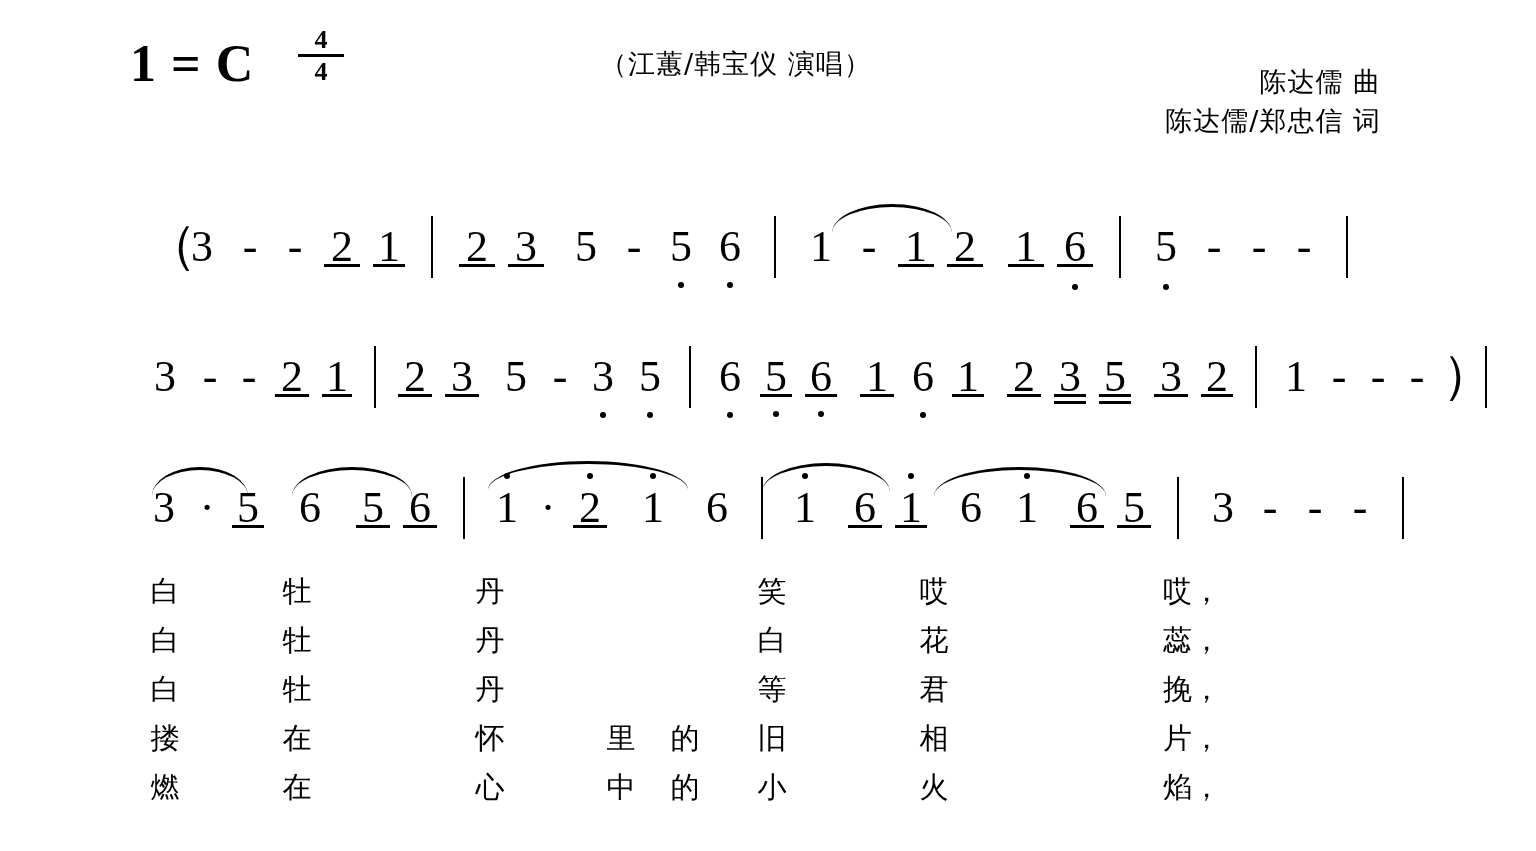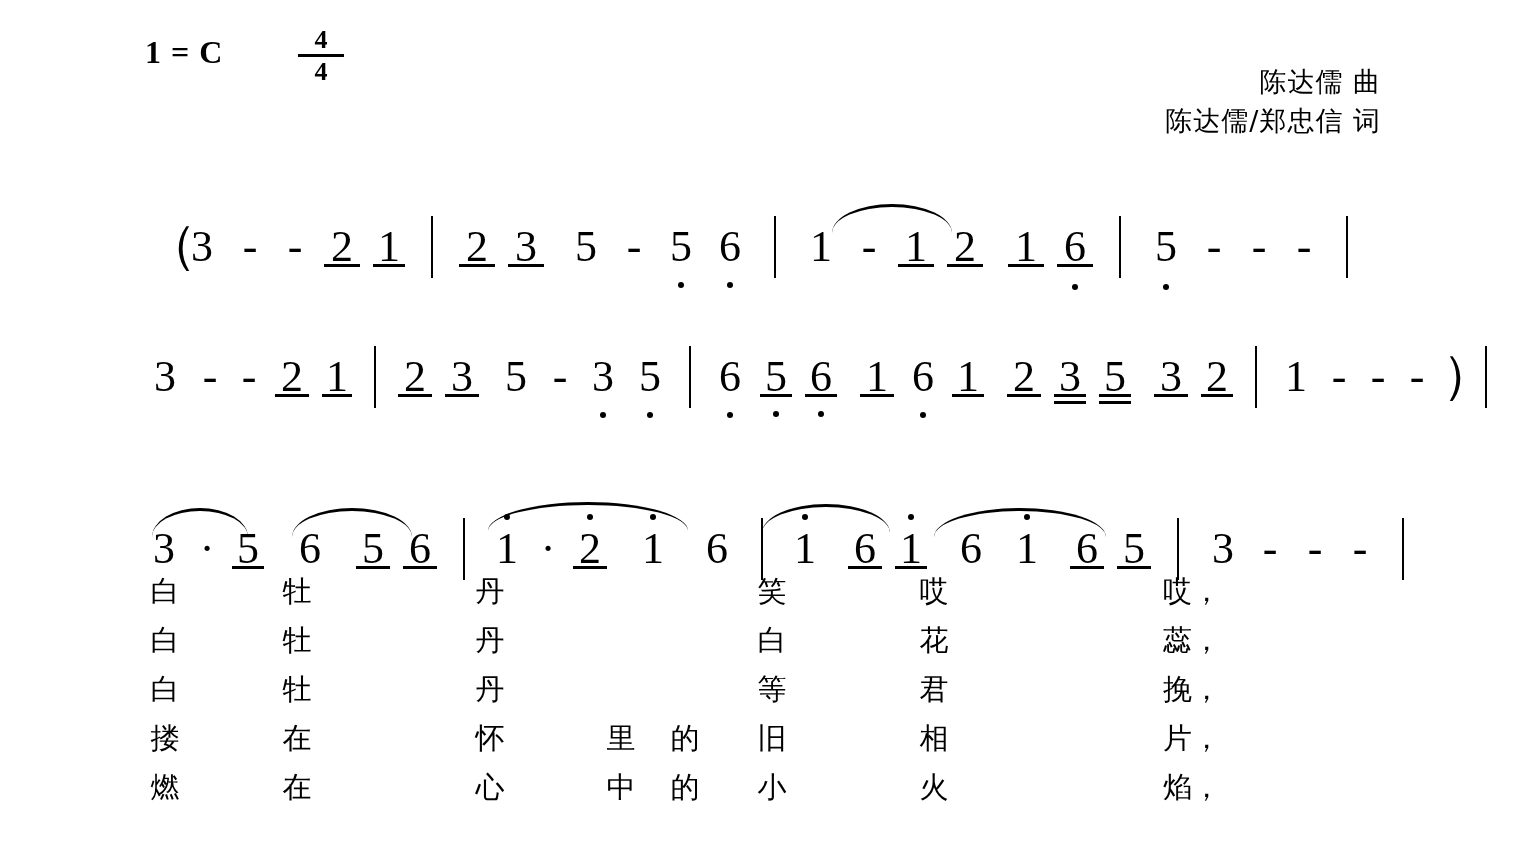--- a/index.html
+++ b/index.html
@@ -17,23 +17,23 @@
   }
 
   
   .header {
     position: absolute;
     top: 0; left: 0; right: 0;
     height: 160px;
   }
   .key-sig {
     position: absolute;
-    left: 145px;
+    left: 130px;
     top: 34px;
-    font-size: 32px;
+    font-size: 52px;
     font-weight: bold;
     font-family: "Liberation Serif", serif;
     letter-spacing: 1px;
   }
   .time-sig {
     position: absolute;
     left: 298px;
     top: 26px;
     width: 46px;
     text-align: center;
@@ -72,21 +72,21 @@
 
   
   .stave {
     position: absolute;
     left: 0;
     right: 0;
     height: 120px;
   }
   #stave1 { top: 190px; }
   #stave2 { top: 320px; }
-  #stave3 { top: 492px; }
+  #stave3 { top: 451px; }
 
   .notes {
     position: absolute;
     left: 145px;
     top: 28px;
     height: 70px;
     white-space: nowrap;
     font-size: 44px;
     font-family: "Liberation Serif", "DejaVu Serif", serif;
   }
@@ -190,20 +190,21 @@
 </style>
 </head>
 <body>
 
 <div class="header">
   <div class="key-sig">1 = C</div>
   <div class="time-sig">
     <span class="num">4</span>
     <span class="den">4</span>
   </div>
+  <div class="singer">（江蕙/韩宝仪 演唱）</div>
   <div class="credits">
     <div>陈达儒 曲</div>
     <div>陈达儒/郑忠信 词</div>
   </div>
 </div>
 
 <div class="stave" id="stave1">
 
   <div class="slur" style="left:832px; top:14px; width:120px;"></div>
   <div class="notes">

